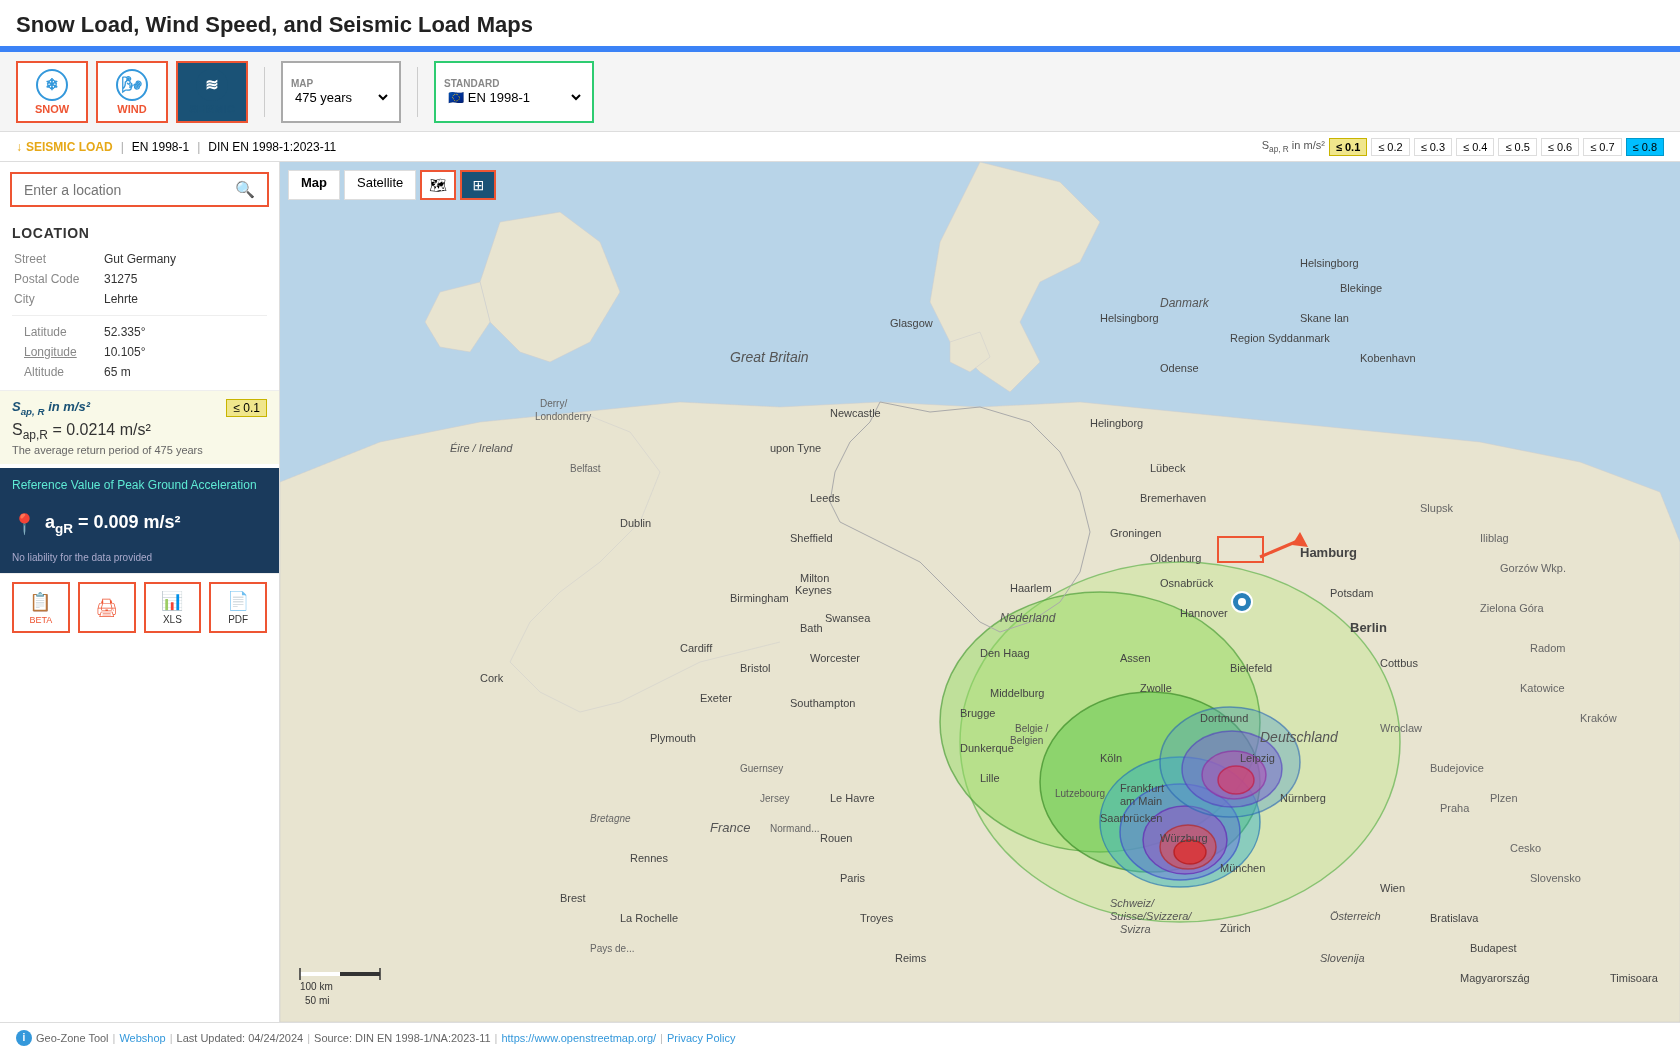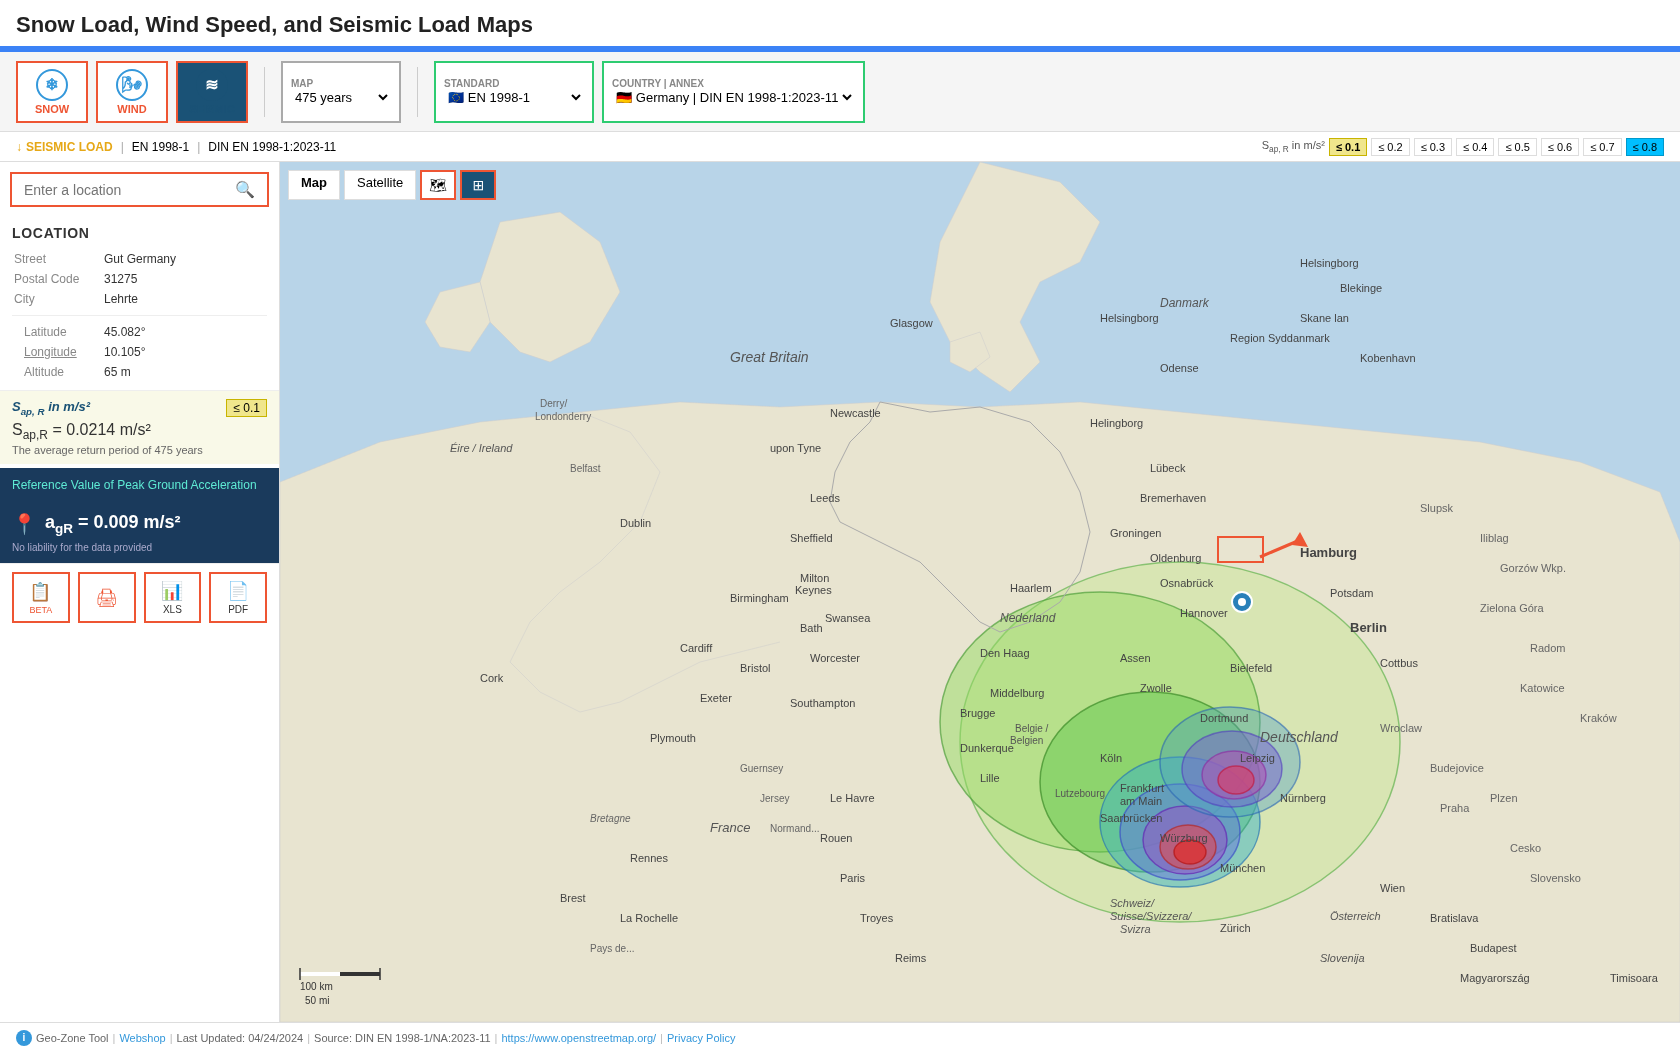--- a/index.html
+++ b/index.html
@@ -302,21 +302,21 @@
 
     .agr-value {
       font-size: 18px;
       font-weight: bold;
       color: white;
     }
 
     .no-liability {
       font-size: 10px;
       color: #aac;
-      margin-top: 6px;
+      margin-top: 16px;
     }
 
     .action-buttons {
       display: flex;
       gap: 8px;
       padding: 8px 12px;
       border-top: 1px solid #eee;
       background: white;
     }
 
@@ -456,28 +456,20 @@
   <div class="divider-v"></div>
 
   <div class="select-group standard">
     <label>STANDARD</label>
     <select>
       <option>🇪🇺 EN 1998-1</option>
       <option>EN 1998-1:2004</option>
     </select>
   </div>
 
-  <div class="select-group country">
-    <label>COUNTRY | ANNEX</label>
-    <select>
-      <option>🇩🇪 Germany | DIN EN 1998-1:2023-11</option>
-      <option>Austria</option>
-      <option>Switzerland</option>
-    </select>
-  </div>
 </div>
 
 <div class="info-bar">
   <span class="load-label">
     <span style="color:#e6a817;">↓</span>
     <span style="font-weight:bold;color:#e6a817;font-size:12px;">SEISMIC LOAD</span>
   </span>
   <span class="separator">|</span>
   <span>EN 1998-1</span>
   <span class="separator">|</span>
@@ -520,21 +512,21 @@
           <td>City</td>
           <td>Lehrte</td>
         </tr>
       </tbody>
         </table>
       <div class="divider-h"></div>
       <table class="location-table">
         <tbody>
             <tr class="coord-row">
           <td style="padding-left:12px;">Latitude</td>
-          <td>45.082°</td>
+          <td>52.335°</td>
         </tr>
         <tr class="coord-row">
           <td style="padding-left:12px;text-decoration:underline;">Longitude</td>
           <td>10.105°</td>
         </tr>
         <tr class="coord-row">
           <td style="padding-left:12px;">Altitude</td>
           <td>65 m</td>
         </tr>
       </tbody>

